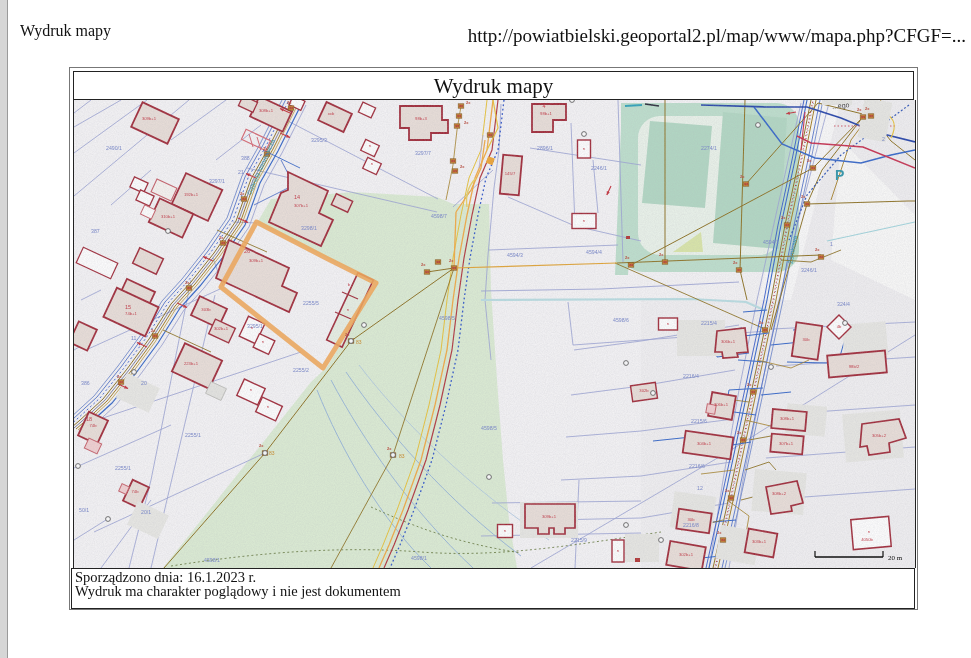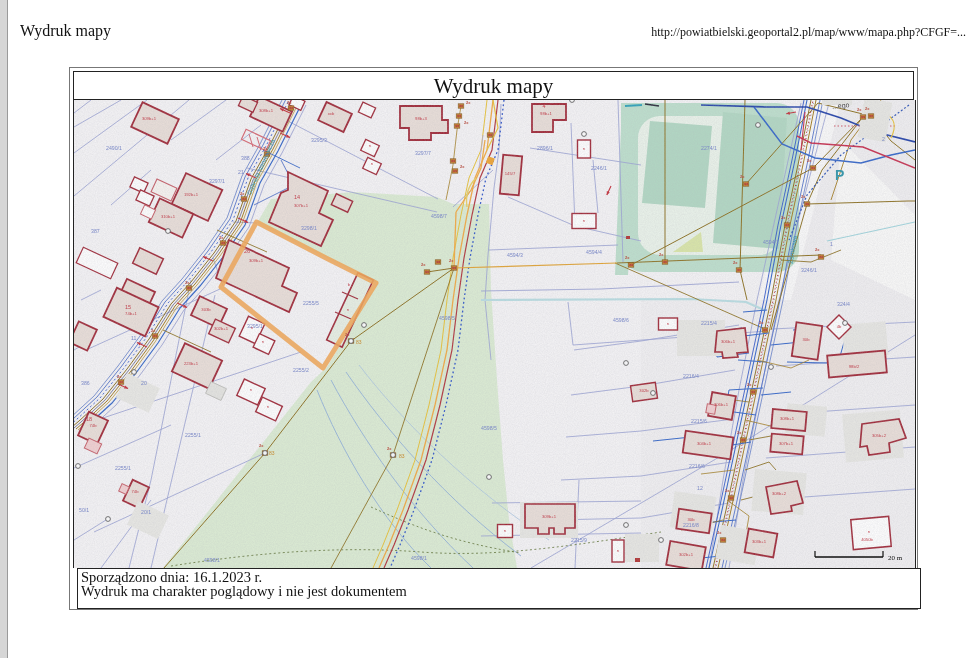--- a/index.html
+++ b/index.html
@@ -1,23 +1,23 @@
 <!DOCTYPE html>
 <html><head><meta charset="utf-8"><title>Wydruk mapy</title>
 <style>
 html,body{margin:0;padding:0;background:#fff;width:971px;height:658px;overflow:hidden;}
 body{font-family:"Liberation Serif", serif;position:relative;}
 .band{position:absolute;left:0;top:0;width:7px;height:658px;background:#d6d6d6;border-right:1.5px solid #9a9a9a;}
 .h1{position:absolute;left:20px;top:22px;font-size:16px;color:#111;}
-.h2{position:absolute;right:5px;top:25px;font-size:12px;color:#111;}
+.h2{position:absolute;right:5px;top:25px;font-size:19px;color:#111;}
 .outer{position:absolute;left:69px;top:67px;width:847px;height:541px;border:1px solid #777;}
 .titlebox{position:absolute;left:73px;top:71px;width:839px;height:27px;border:1.5px solid #222;background:#fff;text-align:center;}
 .titlebox span{font-size:21px;color:#111;position:relative;top:2px;}
 .mapbox{position:absolute;left:73px;top:100px;width:841px;height:468px;border-left:1.5px solid #222;border-right:1.5px solid #222;}
-.footbox{position:absolute;left:77px;top:568px;width:839px;height:37px;border:1.5px solid #222;background:#fff;font-size:14.5px;line-height:13.5px;padding-top:2px;padding-left:3px;color:#111;}
+.footbox{position:absolute;left:71px;top:568px;width:839px;height:37px;border:1.5px solid #222;background:#fff;font-size:14.5px;line-height:13.5px;padding-top:2px;padding-left:3px;color:#111;}
 </style></head>
 <body>
 
 <div class="band"></div>
 
 <div class="h1">Wydruk mapy</div>
 
 <div class="h2">http://powiatbielski.geoportal2.pl/map/www/mapa.php?CFGF=...</div>
 
 <div class="outer"></div>

